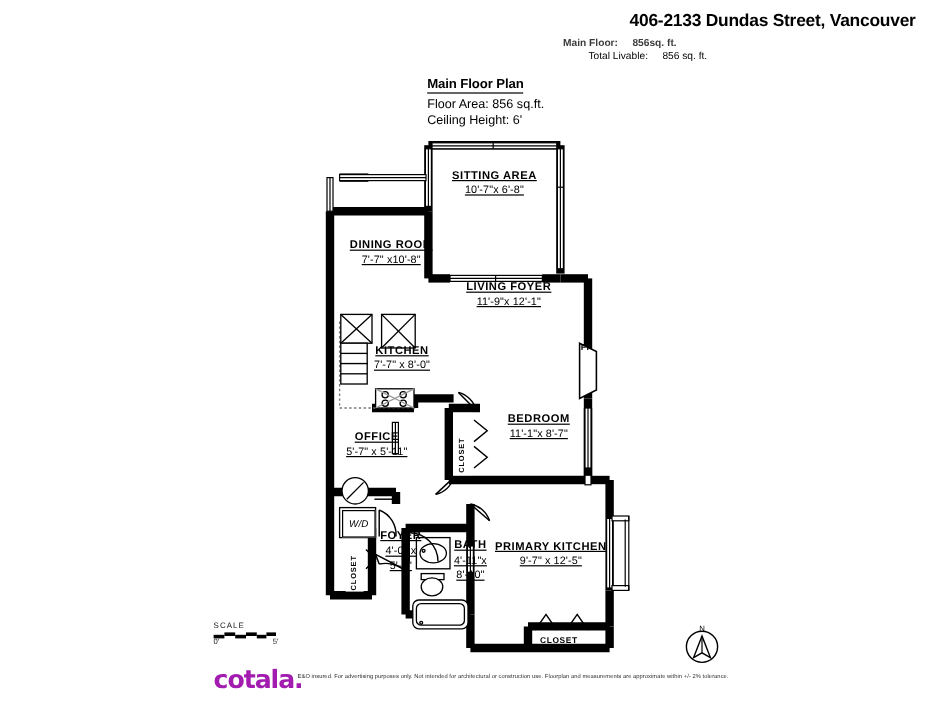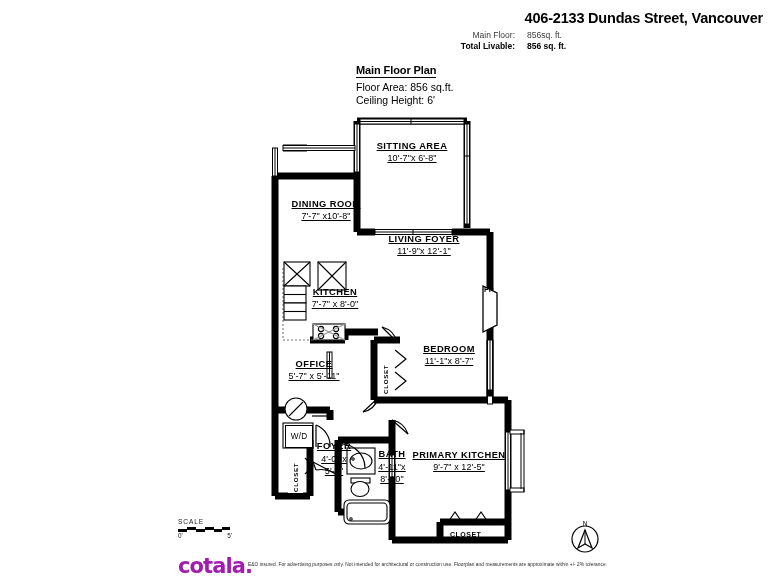--- a/index.html
+++ b/index.html
@@ -12,22 +12,22 @@
 
   
   #header-title{
     left:383px;top:10px;width:380px;
     font-size:14.5px;font-weight:bold;letter-spacing:-0.2px;
     text-align:right;white-space:nowrap;
   }
   .sum-row{font-size:8.5px;white-space:nowrap;}
   .sum-label{display:inline-block;width:78px;text-align:right;}
   .sum-val{display:inline-block;width:70px;text-align:left;padding-left:12px;}
-  #summary-main{left:437px;top:30px;color:#3a3a3a;}
-  #summary-total{left:437px;top:41px;font-weight:bold;color:#000;}
+  #summary-main{left:437px;top:30px;color:#3a3a3a;font-weight:bold;}
+  #summary-total{left:462px;top:41px;font-weight:normal;color:#000;}
 
   
   #plan-meta{left:356px;top:60px;}
   #plan-meta .ttl{
     font-size:11px;font-weight:bold;border-bottom:1.4px solid #000;
     display:inline-block;padding-bottom:1px;margin-bottom:3px;letter-spacing:-0.1px;
   }
   #plan-meta .ln{font-size:10.5px;line-height:13px;white-space:nowrap;}
 
   
@@ -40,21 +40,21 @@
   .room .dim.two{line-height:12px;}
 
   
   .tinylbl{font-size:6.2px;font-weight:bold;letter-spacing:0.5px;}
   .vlbl{
     font-size:6.2px;font-weight:bold;letter-spacing:0.7px;
     writing-mode:vertical-rl;transform:rotate(180deg);
   }
   .boxlbl{
     font-size:8.2px;font-weight:normal;border:1.1px solid #000;background:#fff;
-    text-align:center;letter-spacing:0.2px;
+    text-align:center;letter-spacing:0.2px;font-style:italic;
   }
   .fplbl{
     font-size:7.4px;font-weight:bold;letter-spacing:0.3px;margin-top:40px;
   }
 
   
   #scale-bar{left:178px;top:518px;}
   #scale-bar .cap{font-size:6.6px;letter-spacing:0.9px;color:#222;}
   #scale-bar .bar{margin-top:2px;width:52px;height:5px;position:relative;}
   #scale-bar .bar i{position:absolute;top:0;height:5px;background:#000;}

